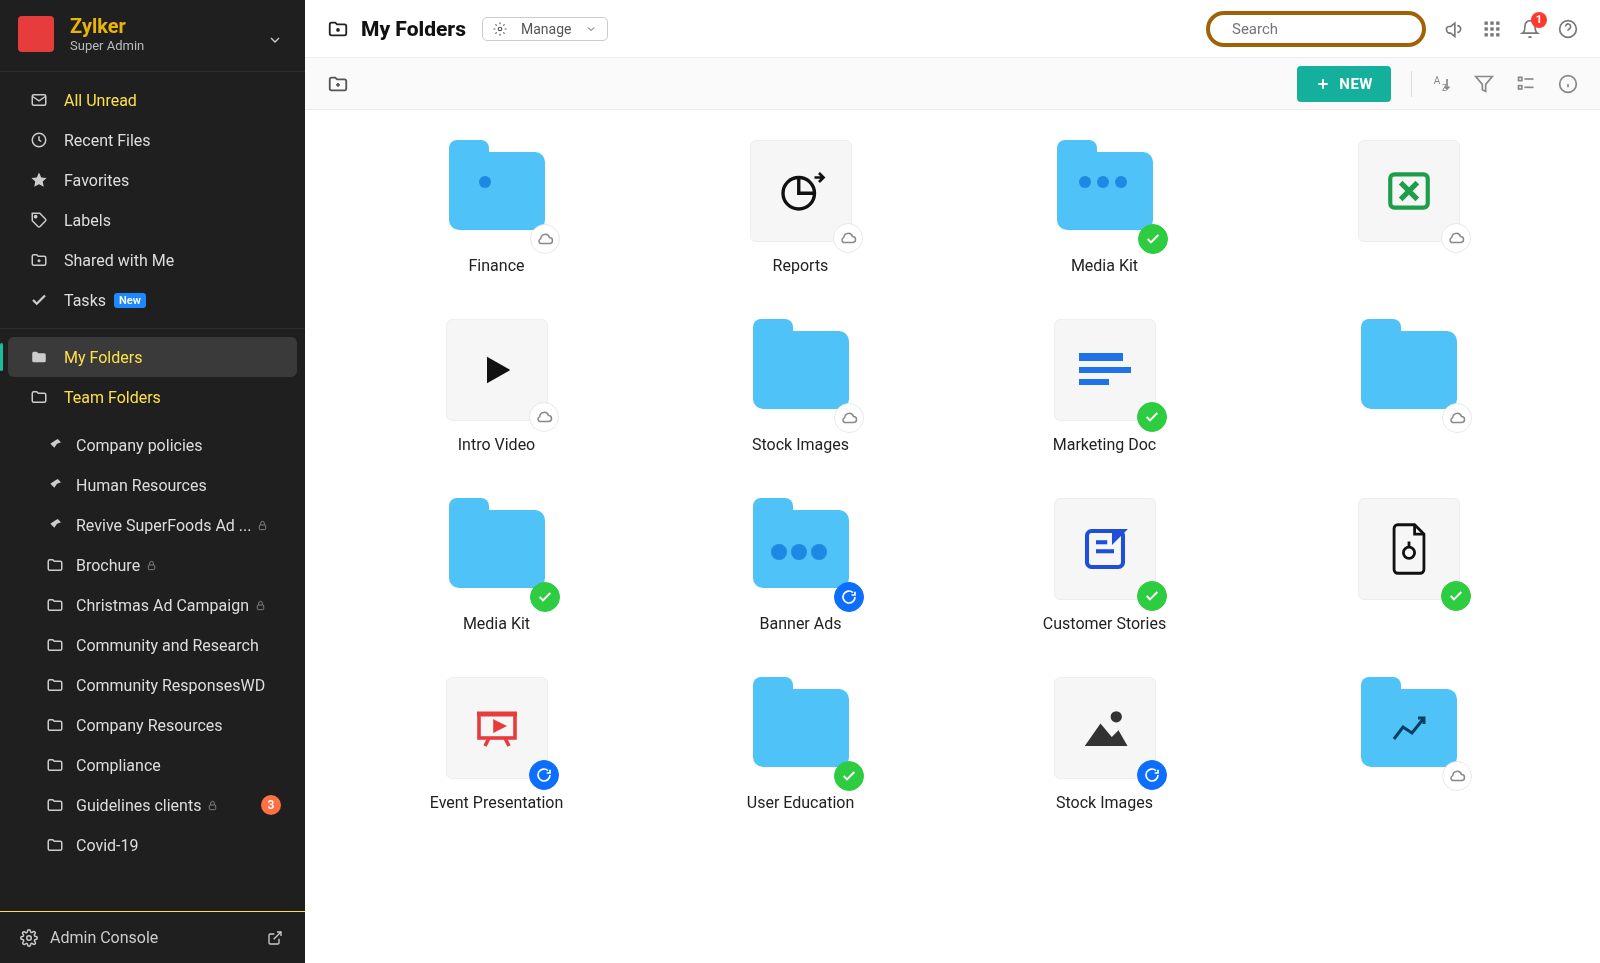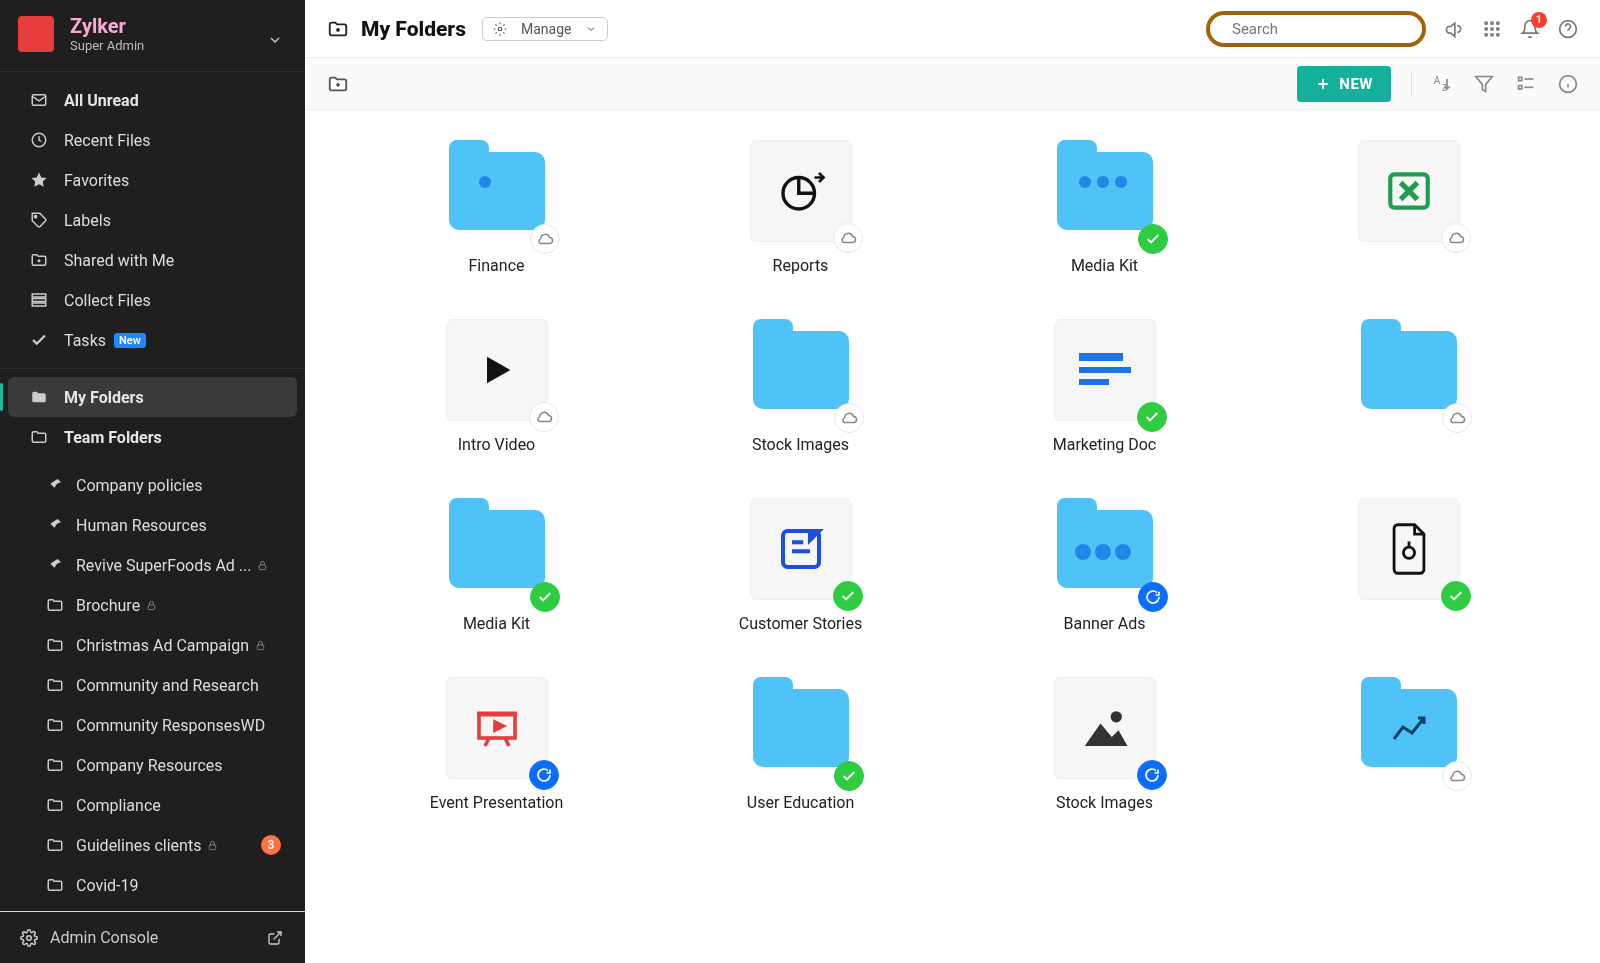--- a/index.html
+++ b/index.html
@@ -2,28 +2,28 @@
 <html><head>
 <meta charset="utf-8">
 <style>
   * { box-sizing: border-box; margin: 0; padding: 0; font-family: -apple-system, BlinkMacSystemFont, "Segoe UI", Roboto, Arial, sans-serif; }
   body { display: flex; width: 1600px; height: 963px; background: #fff; overflow: hidden; }
   
   .sidebar { width: 305px; background: #1f1f1f; color: #ddd; display: flex; flex-direction: column; }
   .brand { display: flex; align-items: center; padding: 14px 18px; position: relative; }
   .brand-logo { width: 36px; height: 36px; background: #e73c3c; border-radius: 4px; display:flex;align-items:center;justify-content:center;font-size:8px;color:#ffd; }
   .brand-text { margin-left: 16px; }
-  .brand-text .org { font-size: 20px; font-weight: 700; color: #f9a8d4; }
+  .brand-text .org { font-size: 20px; font-weight: 700; color: #eab308; }
   .brand-text .role { font-size: 13px; color: #bbb; }
   .brand-caret { position: absolute; right: 22px; top: 32px; color:#ccc; }
   .side-sep { height: 1px; background: #2f2f2f; margin: 4px 0; }
   .side-list { list-style: none; padding: 4px 0; }
   .side-item { display: flex; align-items: center; height: 40px; padding: 0 18px 0 28px; font-size: 16px; color: #ddd; cursor: pointer; position: relative; }
   .side-item .ic { width: 22px; display:flex; align-items:center; justify-content:center; margin-right: 14px; color:#ccc; }
-  .side-item.bold .lbl { font-weight: 700; color:#e5e5e5; }
+  .side-item.bold .lbl { font-weight: 400; color:#fde047; }
   .side-item .badge-new { background:#1e88ff; color:#fff; font-size:11px; padding:1px 5px; border-radius:3px; margin-left:8px; font-weight:600;}
   .side-item.active { background:#3a3a3a; border-radius:6px; margin:0 8px; padding-left:20px; }
   .side-item.active::before{content:"";position:absolute;left:-8px;top:6px;bottom:6px;width:3px;background:#1abc9c;border-radius:3px;}
   .side-sub { padding-left: 44px; }
   .side-sub .ic{ margin-right:10px;}
   .lock-mini{ margin-left:6px;font-size:11px;color:#888;}
   .count-badge{ position:absolute; right:24px; background:#ff7043; color:#fff; width:20px;height:20px;border-radius:50%;display:flex;align-items:center;justify-content:center;font-size:12px;font-weight:600;}
   .side-foot{ margin-top:auto; padding:16px 20px; display:flex;align-items:center;color:#ccc;cursor:pointer;position:relative;border-top:1px solid #fde047;}
   .side-foot .ic{margin-right:12px;}
   .side-foot .ext{position:absolute;right:22px;}
@@ -123,30 +123,20 @@
         <span class="ic">
           <svg width="18" height="18" viewBox="0 0 24 24" fill="none" stroke="currentColor" stroke-width="2">
             <path d="M3 7a2 2 0 0 1 2-2h4l2 2h8a2 2 0 0 1 2 2v8a2 2 0 0 1-2 2H5a2 2 0 0 1-2-2z"></path>
             <path d="M12 11v4M10 13h4"></path>
           </svg>
         </span>
         <span class="lbl">Shared with Me</span>
       </li>
       <li class="side-item">
         <span class="ic">
-          <svg width="18" height="18" viewBox="0 0 24 24" fill="none" stroke="currentColor" stroke-width="2">
-            <rect x="3" y="4" width="18" height="4"></rect>
-            <rect x="3" y="10" width="18" height="4"></rect>
-            <rect x="3" y="16" width="18" height="4"></rect>
-          </svg>
-        </span>
-        <span class="lbl">Collect Files</span>
-      </li>
-      <li class="side-item">
-        <span class="ic">
           <svg width="18" height="18" viewBox="0 0 24 24" fill="none" stroke="currentColor" stroke-width="3">
             <polyline points="20 6 9 17 4 12"></polyline>
           </svg>
         </span>
         <span class="lbl">Tasks</span>
         <span class="badge-new">New</span>
       </li>
     </ul>
   <div class="side-sep"></div>
   <ul class="side-list" id="side-mid">
@@ -527,52 +517,52 @@
             <div class="folder-glyph"></div>
             <div class="status green">
               <svg width="16" height="16" viewBox="0 0 24 24" fill="none" stroke="#fff" stroke-width="3">
                 <polyline points="20 6 9 17 4 12"></polyline>
               </svg>
             </div>
           </div>
           <div class="name">Media Kit</div>
         </div>
         <div class="item">
-          <div class="thumb doc">
-            <svg width="54" height="54" viewBox="0 0 24 24" fill="none" stroke="#1e4fd8" stroke-width="1.8">
-              <rect x="4" y="4" width="16" height="16" rx="2"></rect>
-              <line x1="8" y1="9" x2="13" y2="9"></line>
-              <line x1="8" y1="13" x2="16" y2="13"></line>
-              <path d="M20 4l-4 4V4z" fill="#1e4fd8"></path>
-            </svg>
-            <div class="status green">
-              <svg width="16" height="16" viewBox="0 0 24 24" fill="none" stroke="#fff" stroke-width="3">
-                <polyline points="20 6 9 17 4 12"></polyline>
-              </svg>
-            </div>
-          </div>
-          <div class="name">Customer Stories</div>
-        </div>
-        <div class="item">
           <div class="thumb">
             <div class="folder-glyph">
               <div class="folder-deco users">
                 <div class="u"></div>
                 <div class="u"></div>
                 <div class="u"></div>
               </div>
             </div>
             <div class="status blue">
               <svg width="16" height="16" viewBox="0 0 24 24" fill="none" stroke="#fff" stroke-width="2.5">
                 <path d="M21 12a9 9 0 1 1-3-6.7"></path>
                 <polyline points="21 4 21 9 16 9"></polyline>
               </svg>
             </div>
           </div>
           <div class="name">Banner Ads</div>
+        </div>
+        <div class="item">
+          <div class="thumb doc">
+            <svg width="54" height="54" viewBox="0 0 24 24" fill="none" stroke="#1e4fd8" stroke-width="1.8">
+              <rect x="4" y="4" width="16" height="16" rx="2"></rect>
+              <line x1="8" y1="9" x2="13" y2="9"></line>
+              <line x1="8" y1="13" x2="16" y2="13"></line>
+              <path d="M20 4l-4 4V4z" fill="#1e4fd8"></path>
+            </svg>
+            <div class="status green">
+              <svg width="16" height="16" viewBox="0 0 24 24" fill="none" stroke="#fff" stroke-width="3">
+                <polyline points="20 6 9 17 4 12"></polyline>
+              </svg>
+            </div>
+          </div>
+          <div class="name">Customer Stories</div>
         </div>
         <div class="item">
           <div class="thumb doc">
             <svg width="46" height="56" viewBox="0 0 24 30" fill="none" stroke="#111" stroke-width="1.5">
               <path d="M6 2h9l5 5v19a2 2 0 0 1-2 2H6a2 2 0 0 1-2-2V4a2 2 0 0 1 2-2z"></path>
               <path d="M15 2v5h5"></path>
               <circle cx="12" cy="17" r="3"></circle>
               <line x1="12" y1="14" x2="12" y2="11"></line>
             </svg>
             <div class="status green">

